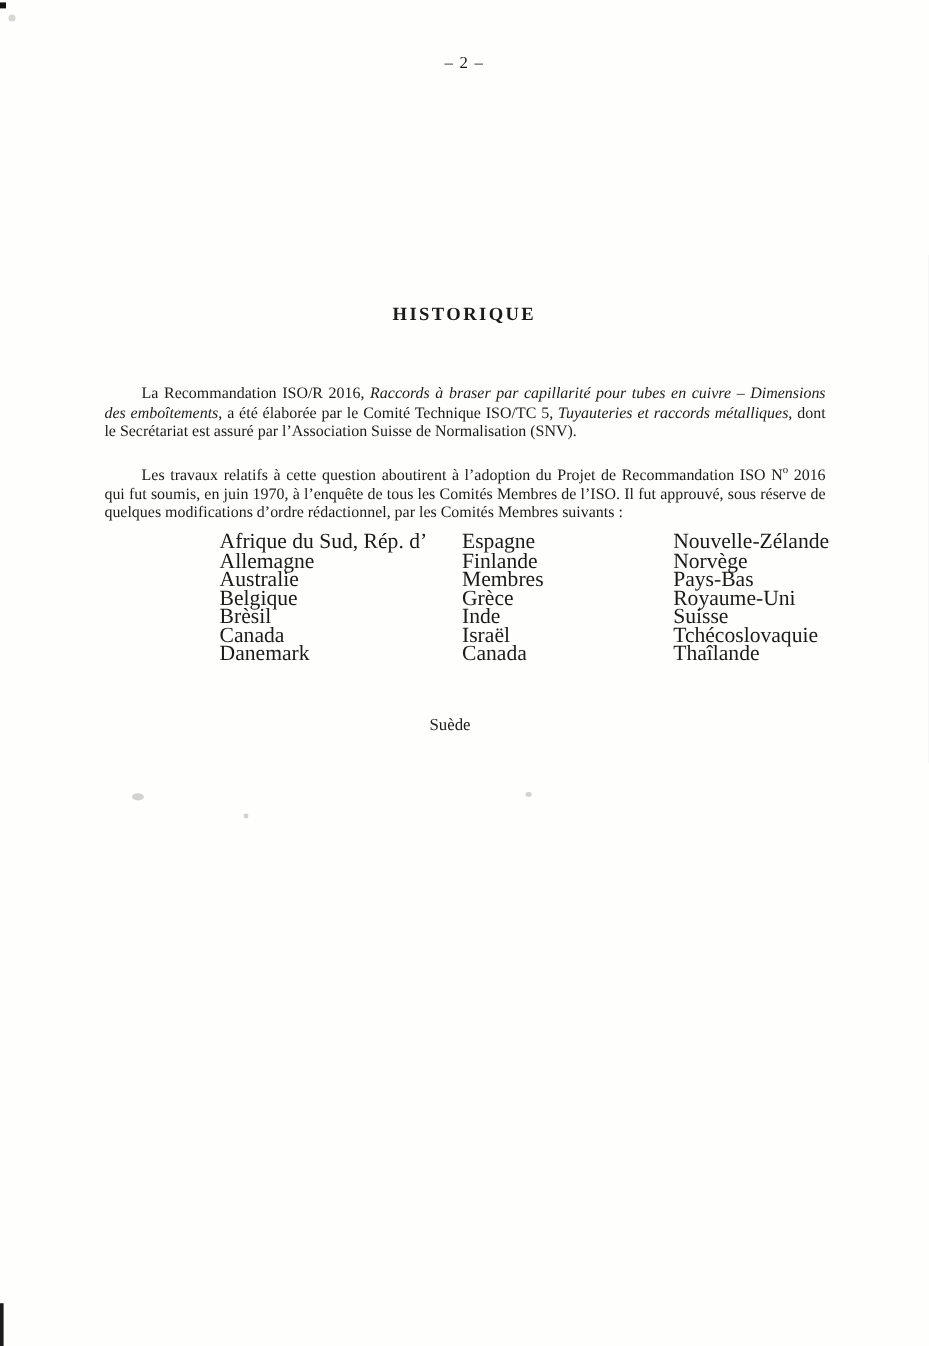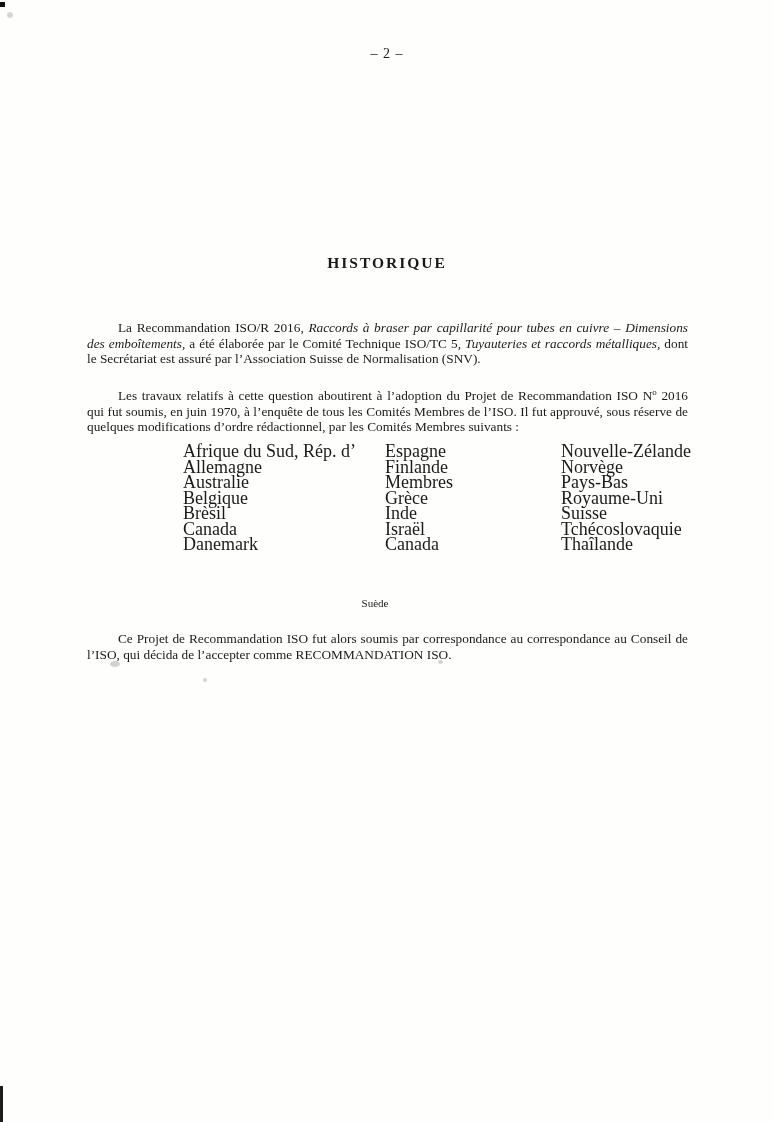--- a/index.html
+++ b/index.html
@@ -67,21 +67,21 @@
   .country-col-1 { width: 172px; }
   .country-col-2 { width: 176px; margin-left: 30px; }
   .country-col-3 { width: 160px; }
   .country-item { white-space: nowrap; }
   .opposing-country {
     position: absolute;
     top: 597px;
     left: 87px;
     width: 576px;
     text-align: center;
-    font-size: 11px;
+    font-size: 14px;
   }
   
   .artifact-topleft {
     position: absolute;
     left: 0; top: 2px;
     width: 5px; height: 5px;
     background: #111;
   }
   .artifact-topleft-speck {
     position: absolute;
@@ -151,15 +151,14 @@
       <div class="country-item">Royaume-Uni</div>
       <div class="country-item">Suisse</div>
       <div class="country-item">Tchécoslovaquie</div>
       <div class="country-item">Thaîlande</div>
     </div>
   </div>
 
 
   <div class="opposing-country">Suède</div>
 
-  <p class="para p4">Ce Projet de Recommandation ISO fut alors soumis par correspondance au correspondance au Conseil de l’ISO, qui décida de l’accepter comme RECOMMANDATION ISO.</p>
 
 </div>
 
 </body></html>

